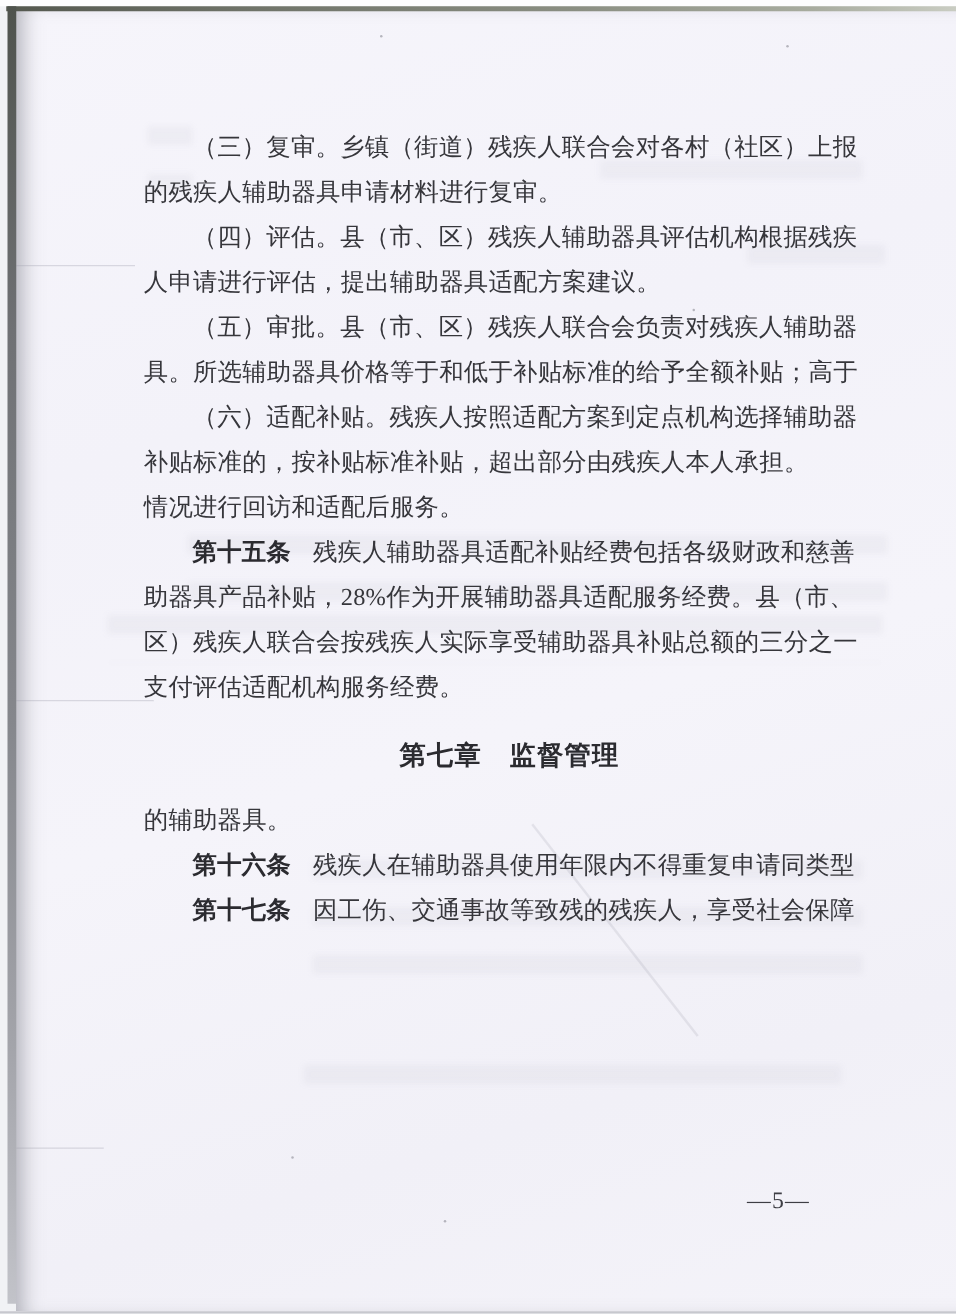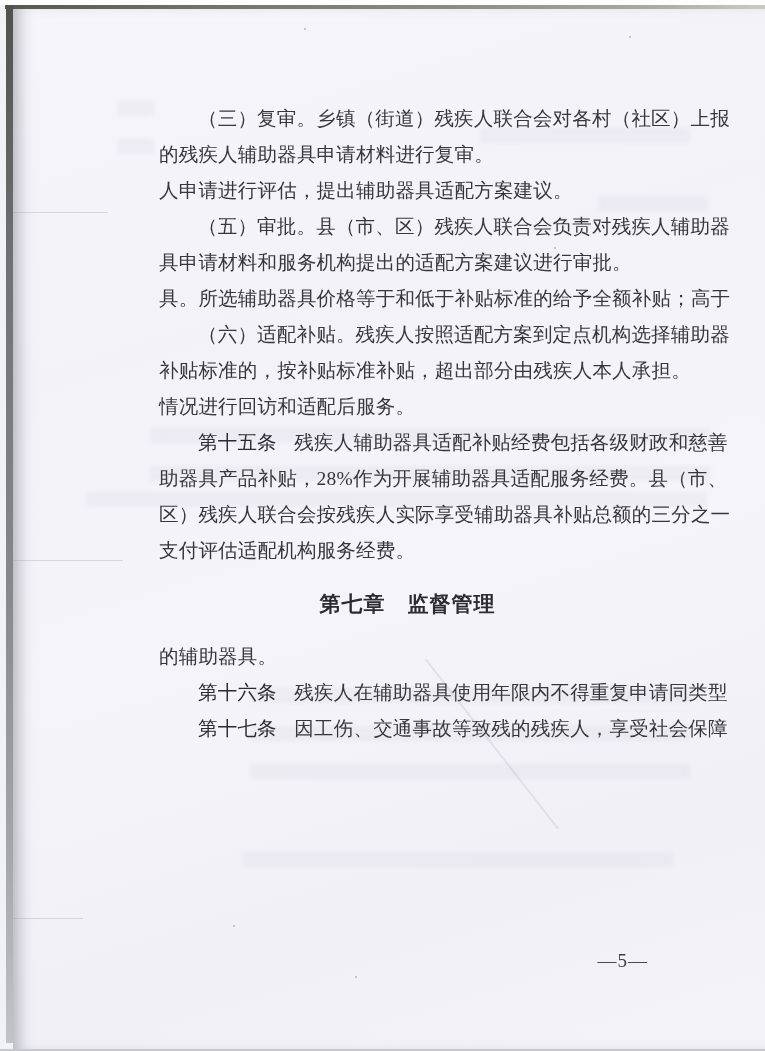--- a/index.html
+++ b/index.html
@@ -27,24 +27,24 @@
   .page {
     position:absolute; top:9px; left:13px; right:0; bottom:2px; z-index:2;
     background:linear-gradient(163deg,#f6f5fb 0%,#f3f2f9 30%,#f5f4fa 55%,#f1f0f7 80%,#f4f3f9 100%);
     box-shadow: inset 14px 0 16px -9px rgba(110,112,122,0.50);
     color:#35353b;
   }
   
   .text-body { position:absolute; top:92px; left:102px; right:65px; z-index:6; }
   .line {
     height:36px; line-height:36px; font-size:19.5px;
-    color:#36363b; white-space:nowrap; letter-spacing:0.2px;margin-left:44px;
+    color:#36363b; white-space:nowrap; letter-spacing:0.2px;
   }
   .indent, .article { text-indent:2em; }
-  .article .art-num { font-weight:400; color:#2b2b30; margin-right:0.9em; }
+  .article .art-num { font-weight:700; color:#2b2b30; margin-right:0.9em; }
   .heading {
     text-align:center; text-indent:0; font-weight:700; font-size:21px;
     letter-spacing:1px; color:#2b2b30; margin:17px 0; height:36px; line-height:36px;
   }
   .page-number {
     position:absolute; top:941px; right:117px; z-index:6;
     font-size:19px; letter-spacing:1px; color:#3e3e44;
   }
   
   .ghost {
@@ -83,23 +83,23 @@
 
     <div class="speck" style="left:616px;top:27px;"></div>
     <div class="speck" style="left:291px;top:19px;"></div>
     <div class="speck" style="left:541px;top:238px;"></div>
     <div class="speck" style="left:220px;top:916px;"></div>
     <div class="speck" style="left:342px;top:967px;"></div>
 
     <div class="text-body">
         <div class="line indent">（三）复审。乡镇（街道）残疾人联合会对各村（社区）上报</div>
         <div class="line cont">的残疾人辅助器具申请材料进行复审。</div>
+        <div class="line indent">（四）评估。县（市、区）残疾人辅助器具评估机构根据残疾</div>
         <div class="line cont">人申请进行评估，提出辅助器具适配方案建议。</div>
         <div class="line indent">（五）审批。县（市、区）残疾人联合会负责对残疾人辅助器</div>
-        <div class="line cont">具申请材料和服务机构提出的适配方案建议进行审批。</div>
         <div class="line cont">具。所选辅助器具价格等于和低于补贴标准的给予全额补贴；高于</div>
         <div class="line indent">（六）适配补贴。残疾人按照适配方案到定点机构选择辅助器</div>
         <div class="line cont">补贴标准的，按补贴标准补贴，超出部分由残疾人本人承担。</div>
         <div class="line cont">情况进行回访和适配后服务。</div>
         <div class="line article"><span class="art-num">第十五条</span><span>残疾人辅助器具适配补贴经费包括各级财政和慈善</span></div>
         <div class="line cont">助器具产品补贴，28%作为开展辅助器具适配服务经费。县（市、</div>
         <div class="line cont">区）残疾人联合会按残疾人实际享受辅助器具补贴总额的三分之一</div>
         <div class="line cont">支付评估适配机构服务经费。</div>
         <div class="line heading">第七章　监督管理</div>
         <div class="line cont">的辅助器具。</div>

